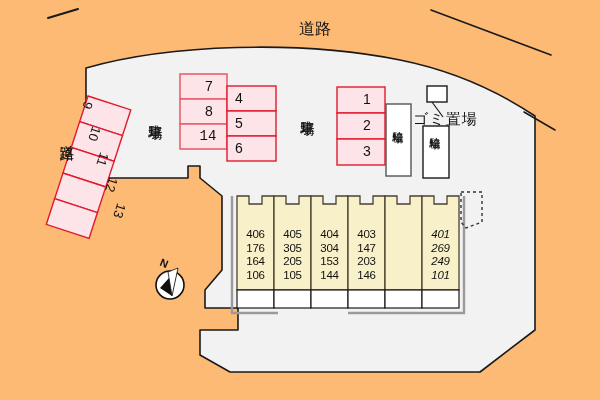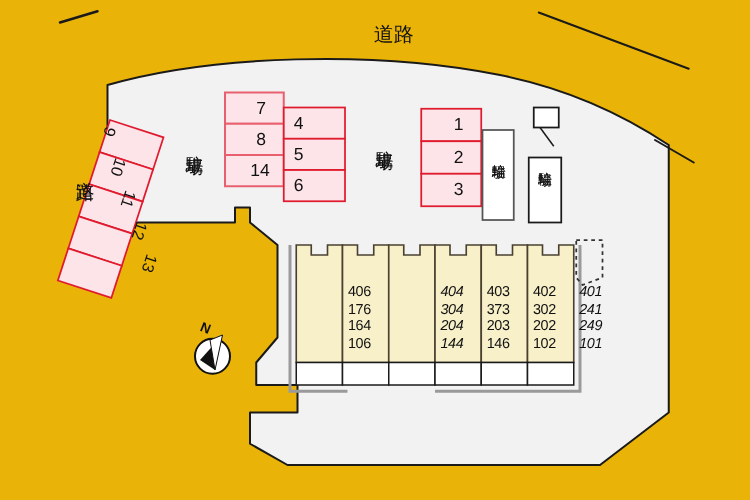--- a/index.html
+++ b/index.html
@@ -1,36 +1,36 @@
 <!DOCTYPE html>
 <html><head>
 <meta charset="utf-8">
 <style>
   html,body{margin:0;padding:0;background:#ffffff;}
   body{width:600px;height:400px;overflow:hidden;
        font-family:"Liberation Sans","DejaVu Sans",sans-serif;}
-  #map-root{position:relative;width:600px;height:400px;background:#eab308;}
+  #map-root{position:relative;width:600px;height:400px;background:#fdba74;}
   #map-svg{position:absolute;left:0;top:0;width:600px;height:400px;}
 
   .lbl{position:absolute;color:#111;line-height:1.0;white-space:pre;
        font-family:"Liberation Sans","DejaVu Sans",sans-serif;}
 
   
   .vlbl{position:absolute;color:#111;writing-mode:vertical-rl;
         text-orientation:upright;letter-spacing:1px;line-height:1.0;
         font-family:"Liberation Sans","DejaVu Sans",sans-serif;}
 
   .stall-num{position:absolute;color:#111;font-size:14px;font-weight:400;
              text-align:center;line-height:1;}
   .stall-num-rot{position:absolute;color:#111;font-size:13px;
                  line-height:1;transform-origin:left top;}
 
   .unit-num{position:absolute;color:#111;font-size:11.5px;
             letter-spacing:-0.3px;line-height:13.5px;text-align:center;
-            font-family:"Liberation Sans","DejaVu Sans",sans-serif;padding-left:32px;}
+            font-family:"Liberation Sans","DejaVu Sans",sans-serif;}
 
   .road-top{font-size:16px;}
   .road-left{font-size:15px;}
   .gomi{font-size:15px;letter-spacing:1px;}
   .chu-sha{font-size:14px;}
   .chu-rin-s{font-size:11px;}
 </style>
 </head>
 <body>
 
@@ -137,26 +137,27 @@
   <div class="vlbl road-left" style="left:60px;top:133px;">道路</div>
 
   <div class="vlbl chu-sha" style="left:149px;top:113px;">駐車場</div>
 
   <div class="vlbl chu-sha" style="left:301px;top:109px;">駐車場</div>
 
   <div class="vlbl chu-rin-s" style="left:392px;top:122px;">駐輪場</div>
 
   <div class="vlbl chu-rin-s" style="left:429px;top:128px;">駐輪場</div>
 
+  <div class="lbl gomi" style="left:413px;top:111px;">ゴミ置場</div>
 
   <div class="lbl" style="left:160px;top:258px;font-size:11px;font-weight:bold;transform:rotate(22deg);">N</div>
 
   <div class="stall-num" style="left:196px;top:79px;width:26px;">7</div>
   <div class="stall-num" style="left:196px;top:104px;width:26px;">8</div>
-  <div class="stall-num" style="left:193px;top:129px;width:30px;">14</div>
+  <div class="stall-num" style="left:193px;top:129px;width:30px;font-family:Liberation Mono, monospace;">14</div>
 
   <div class="stall-num" style="left:229px;top:91px;width:20px;">4</div>
   <div class="stall-num" style="left:229px;top:116px;width:20px;">5</div>
   <div class="stall-num" style="left:229px;top:141px;width:20px;">6</div>
 
   <div class="stall-num" style="left:357px;top:92px;width:20px;">1</div>
   <div class="stall-num" style="left:357px;top:118px;width:20px;">2</div>
   <div class="stall-num" style="left:357px;top:144px;width:20px;">3</div>
 
   <div class="stall-num-rot" style="left:95px;top:104px;transform:rotate(108deg);">9</div>
@@ -165,42 +166,42 @@
   <div class="stall-num-rot" style="left:120px;top:180px;transform:rotate(108deg);">12</div>
   <div class="stall-num-rot" style="left:128px;top:206px;transform:rotate(108deg);">13</div>
 
   <div class="unit-num" style="left:237px;top:228px;width:37px;">
     <div>406</div>
     <div>176</div>
     <div>164</div>
     <div>106</div>
   </div>
 
-
-  <div class="unit-num" style="left:311px;top:228px;width:37px;font-style:italic;">
+  <div class="unit-num" style="left:274px;top:228px;width:37px;">
+    <div>405</div>
+    <div>305</div>
+    <div>205</div>
+    <div>105</div>
+  </div>
+
+  <div class="unit-num" style="left:311px;top:228px;width:37px;">
     <div>404</div>
     <div>304</div>
-    <div>204</div>
+    <div>153</div>
     <div>144</div>
   </div>
 
   <div class="unit-num" style="left:348px;top:228px;width:37px;">
     <div>403</div>
-    <div>373</div>
+    <div>147</div>
     <div>203</div>
     <div>146</div>
   </div>
 
-  <div class="unit-num" style="left:385px;top:228px;width:37px;">
-    <div>402</div>
-    <div>302</div>
-    <div>202</div>
-    <div>102</div>
-  </div>
 
   <div class="unit-num" style="left:422px;top:228px;width:37px;font-style:italic;">
     <div>401</div>
-    <div>241</div>
+    <div>269</div>
     <div>249</div>
     <div>101</div>
   </div>
 
 </div>
 
 </body></html>

